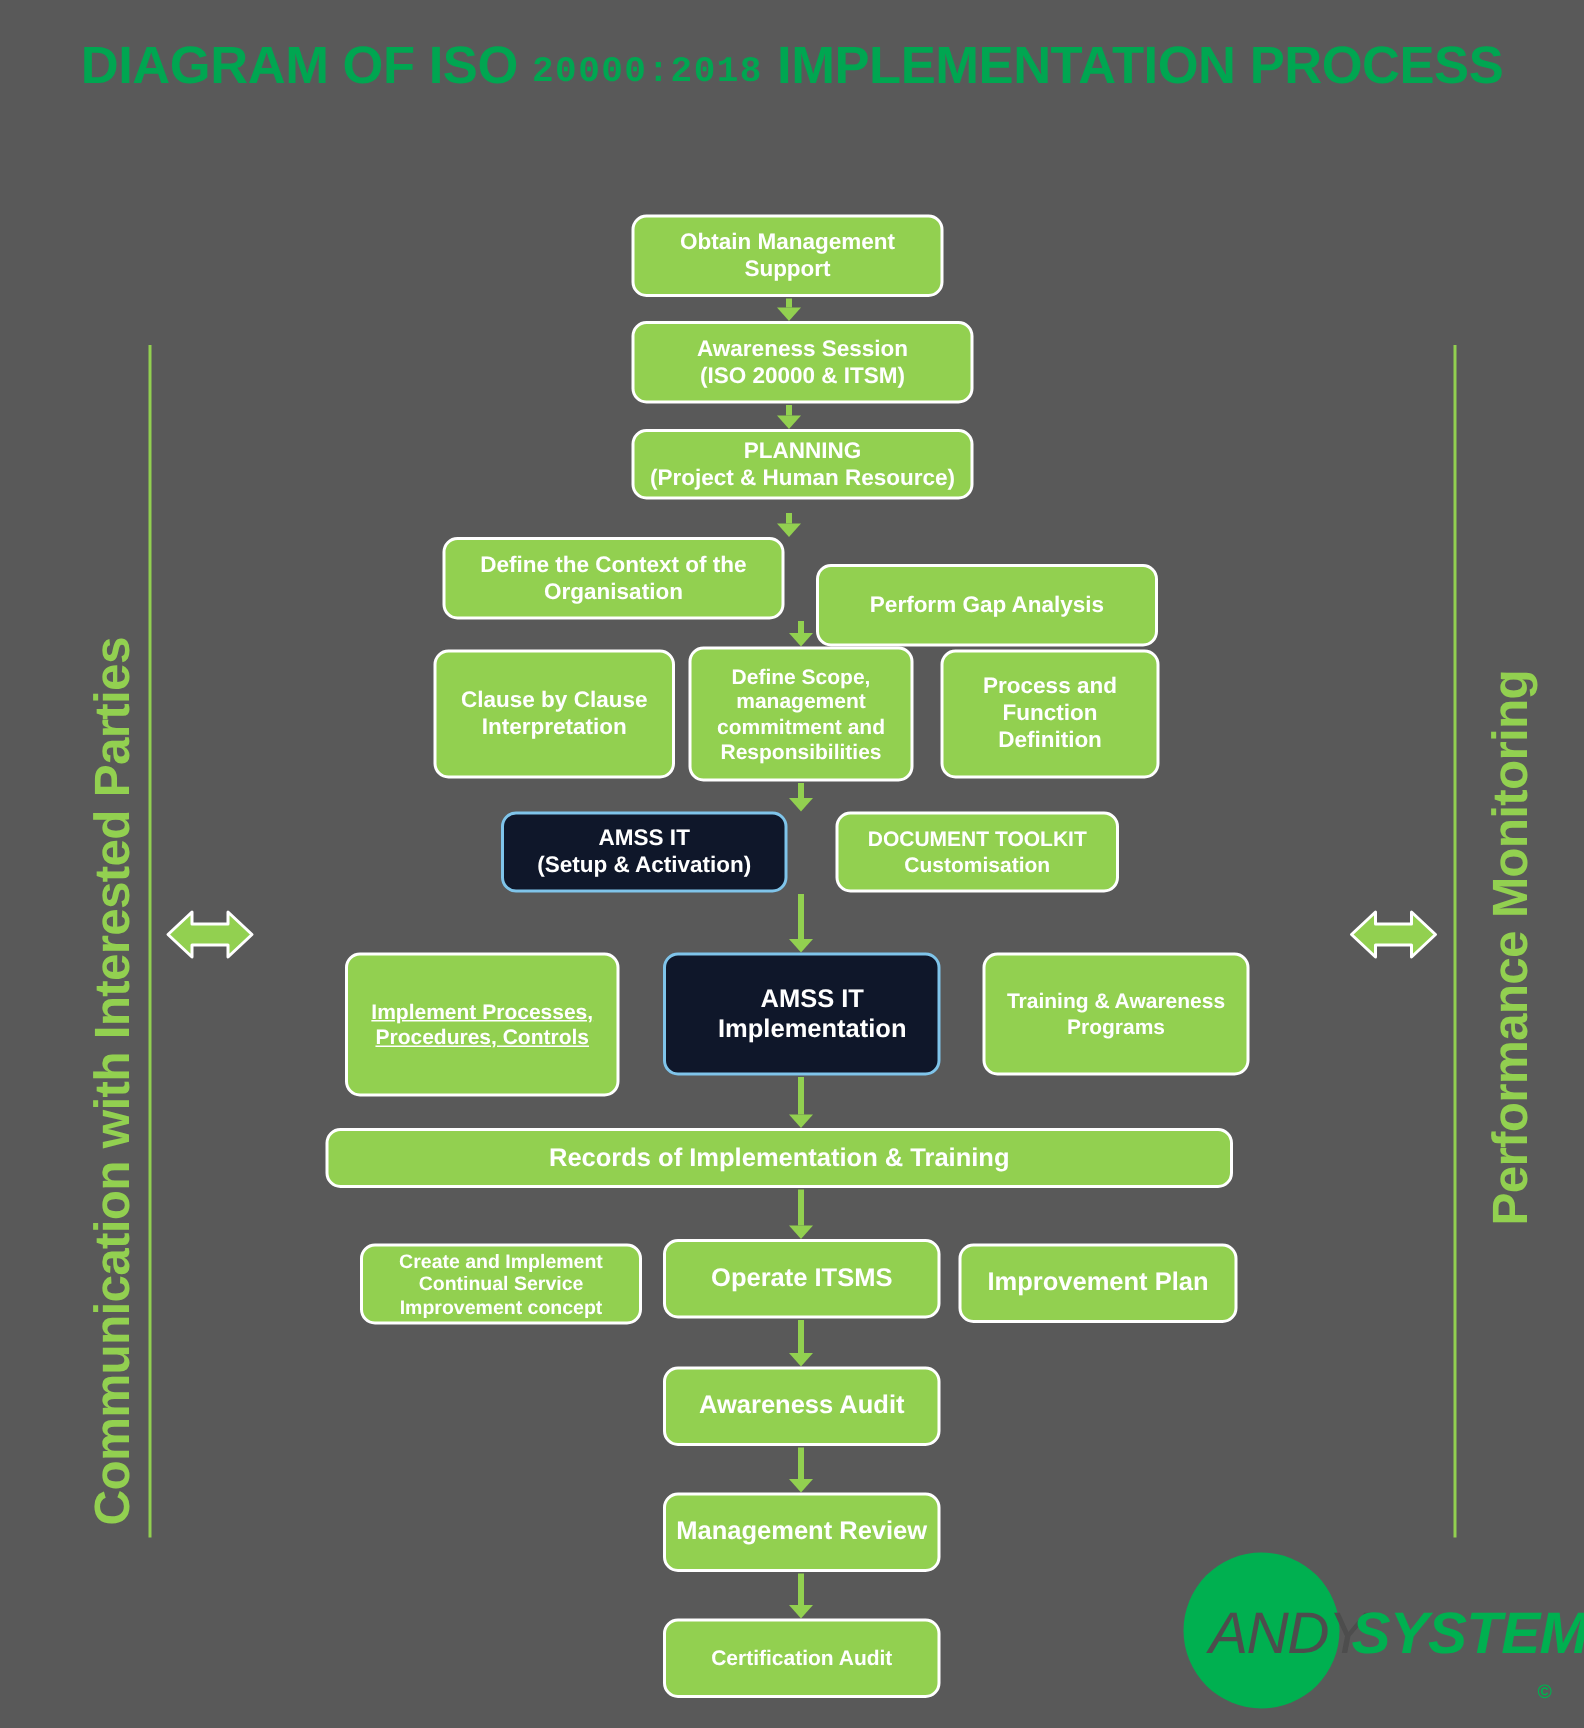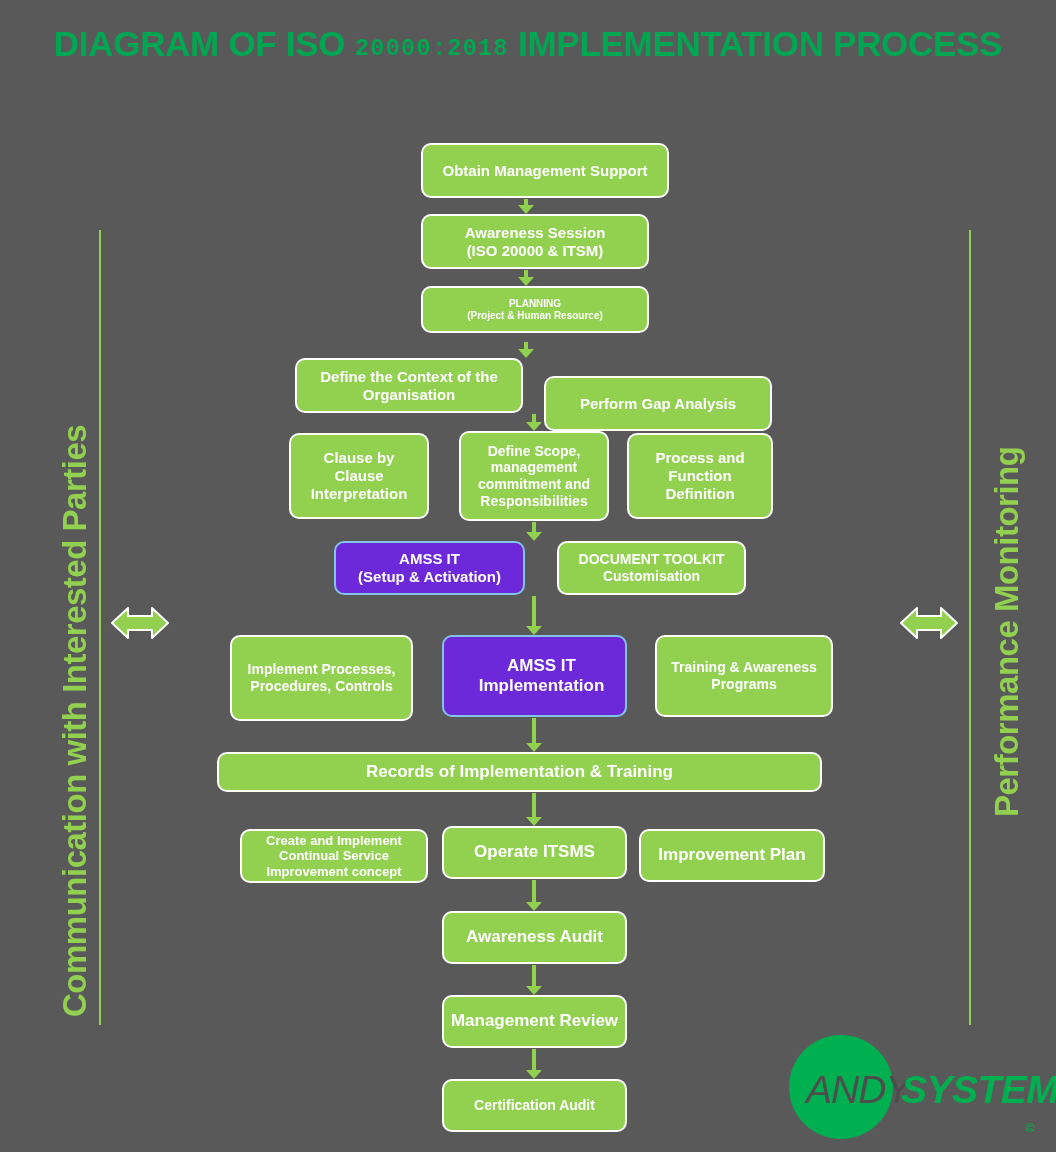--- a/index.html
+++ b/index.html
@@ -36,21 +36,21 @@
     border-radius: 10px;
     color: #ffffff;
     font-weight: bold;
     display: flex;
     align-items: center;
     justify-content: center;
     text-align: center;
     line-height: 1.18;
     padding: 2px 6px;
   }
-  .node.blue { background: #6d28d9; border-color: #7fc4ea; }
+  .node.blue { background: #0f172a; border-color: #7fc4ea; }
 
   
   .arrow-down {
     position: absolute;
     width: 18px;
   }
   .arrow-down .shaft {
     position: absolute; left: 7px; top: 0;
     width: 4px; background: #92d050;
   }
@@ -172,51 +172,51 @@
         <div class="head"></div>
       </div>
       <div class="arrow-down" style="left: 525px; top: 965px; height: 30px;">
         <div class="shaft" style="height: 21px;"></div>
         <div class="head"></div>
       </div>
       <div class="arrow-down" style="left: 525px; top: 1049px; height: 30px;">
         <div class="shaft" style="height: 21px;"></div>
         <div class="head"></div>
       </div>
-      <div class="node" style="left: 421px; top: 143px; width: 248px; height: 55px; font-size: 15px;">
+      <div class="node" style="left: 421px; top: 143px; width: 208px; height: 55px; font-size: 15px;">
         <span>Obtain Management Support</span>
       </div>
       <div class="node" style="left: 421px; top: 214px; width: 228px; height: 55px; font-size: 15px;">
         <span>Awareness  Session<br>(ISO 20000 &amp; ITSM)</span>
       </div>
-      <div class="node" style="left: 421px; top: 286px; width: 228px; height: 47px; font-size: 10px;">
+      <div class="node" style="left: 421px; top: 286px; width: 228px; height: 47px; font-size: 15px;">
         <span>PLANNING<br>(Project &amp; Human Resource)</span>
       </div>
       <div class="node" style="left: 295px; top: 358px; width: 228px; height: 55px; font-size: 15px;">
         <span>Define the Context of the Organisation</span>
       </div>
       <div class="node" style="left: 544px; top: 360px; width: 228px; height: 55px; font-size: 15px; margin-top: 16px;">
         <span>Perform Gap Analysis</span>
       </div>
-      <div class="node" style="left: 289px; top: 433px; width: 140px; height: 86px; font-size: 15px;">
+      <div class="node" style="left: 289px; top: 433px; width: 161px; height: 86px; font-size: 15px;">
         <span>Clause by Clause Interpretation</span>
       </div>
       <div class="node" style="left: 459px; top: 431px; width: 150px; height: 90px; font-size: 14px;">
         <span>Define Scope, management commitment and Responsibilities</span>
       </div>
       <div class="node" style="left: 627px; top: 433px; width: 146px; height: 86px; font-size: 15px;">
         <span>Process and Function Definition</span>
       </div>
       <div class="node blue" style="left: 334px; top: 541px; width: 191px; height: 54px; font-size: 15px;">
         <span>AMSS IT<br>(Setup &amp; Activation)</span>
       </div>
       <div class="node" style="left: 545px; top: 541px; width: 189px; height: 54px; font-size: 14px; margin-left: 12px;">
         <span>DOCUMENT  TOOLKIT Customisation</span>
       </div>
-      <div class="node" style="left: 230px; top: 635px; width: 183px; height: 86px; font-size: 14px;">
+      <div class="node" style="left: 230px; top: 635px; width: 183px; height: 96px; font-size: 14px; text-decoration: underline;">
         <span>Implement Processes, Procedures, Controls</span>
       </div>
       <div class="node blue" style="left: 442px; top: 635px; width: 185px; height: 82px; font-size: 17px; padding-left: 20px;">
         <span>AMSS IT Implementation</span>
       </div>
       <div class="node" style="left: 655px; top: 635px; width: 178px; height: 82px; font-size: 14px;">
         <span>Training &amp; Awareness Programs</span>
       </div>
       <div class="node" style="left: 217px; top: 752px; width: 605px; height: 40px; font-size: 17px;">
         <span>Records of Implementation  &amp;  Training</span>

